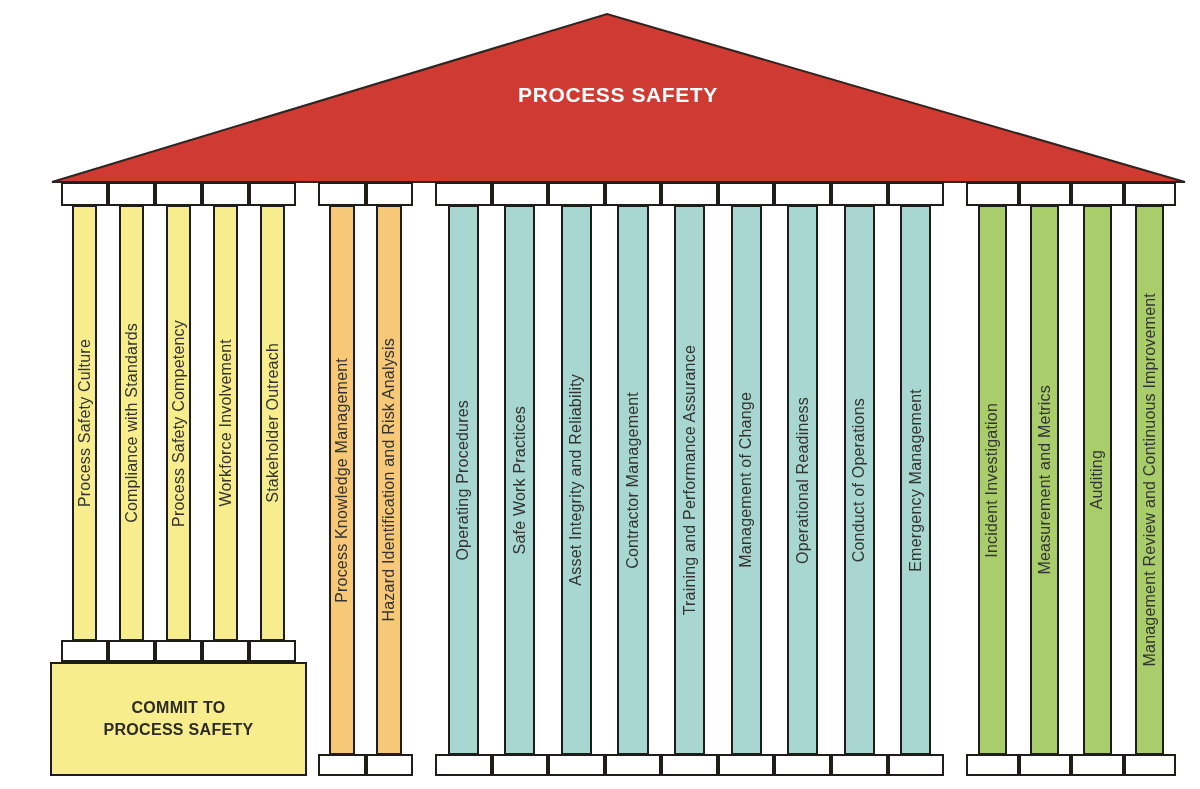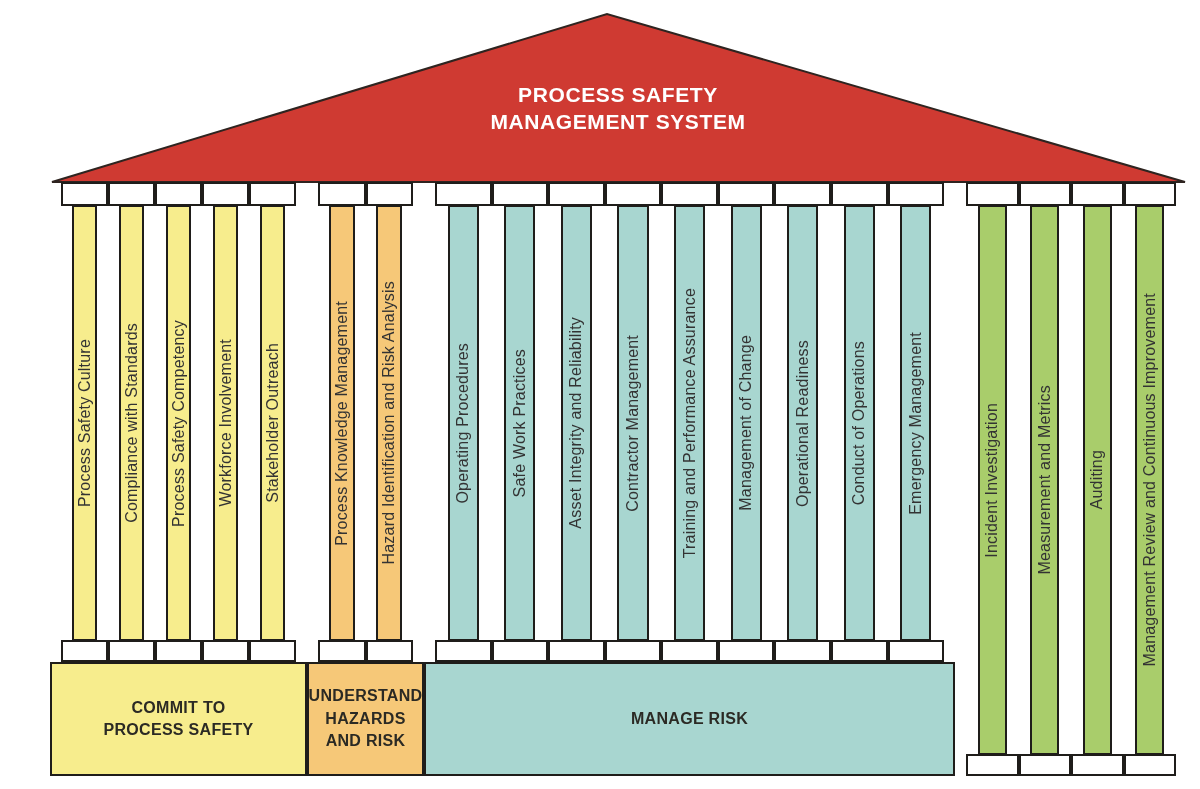--- a/index.html
+++ b/index.html
@@ -55,21 +55,20 @@
 </head>
 <body>
 
 <div class="stage">
 
   <svg class="roof-svg" viewBox="0 0 1200 190" xmlns="http://www.w3.org/2000/svg" aria-hidden="true">
     <polygon points="52,182 607,14 1185,182" fill="#CF3A32" stroke="#2E2420" stroke-width="2"></polygon>
   </svg>
   <div class="roof-title">
     <div>PROCESS SAFETY</div>
-    <div>MANAGEMENT SYSTEM</div>
   </div>
 
   <div class="group g0">
     <div class="colonnade">
       <div class="bay">
         <div class="capital"></div>
         <div class="shaft">
           <span class="vlabel">Process Safety Culture</span>
         </div>
         <div class="pedestal"></div>
@@ -119,25 +118,20 @@
         <div class="pedestal"></div>
       </div>
       <div class="bay">
         <div class="capital"></div>
         <div class="shaft">
           <span class="vlabel">Hazard Identification and Risk Analysis</span>
         </div>
         <div class="pedestal"></div>
       </div>
     </div>
-    <div class="base">
-      <span class="base-label">UNDERSTAND
-HAZARDS
-AND RISK</span>
-    </div>
   </div>
 
   <div class="group g2">
     <div class="colonnade">
       <div class="bay">
         <div class="capital"></div>
         <div class="shaft">
           <span class="vlabel">Operating Procedures</span>
         </div>
         <div class="pedestal"></div>
@@ -192,23 +186,20 @@
         <div class="pedestal"></div>
       </div>
       <div class="bay">
         <div class="capital"></div>
         <div class="shaft">
           <span class="vlabel">Emergency Management</span>
         </div>
         <div class="pedestal"></div>
       </div>
     </div>
-    <div class="base">
-      <span class="base-label">MANAGE RISK</span>
-    </div>
   </div>
 
   <div class="group g3">
     <div class="colonnade">
       <div class="bay">
         <div class="capital"></div>
         <div class="shaft">
           <span class="vlabel">Incident Investigation</span>
         </div>
         <div class="pedestal"></div>

